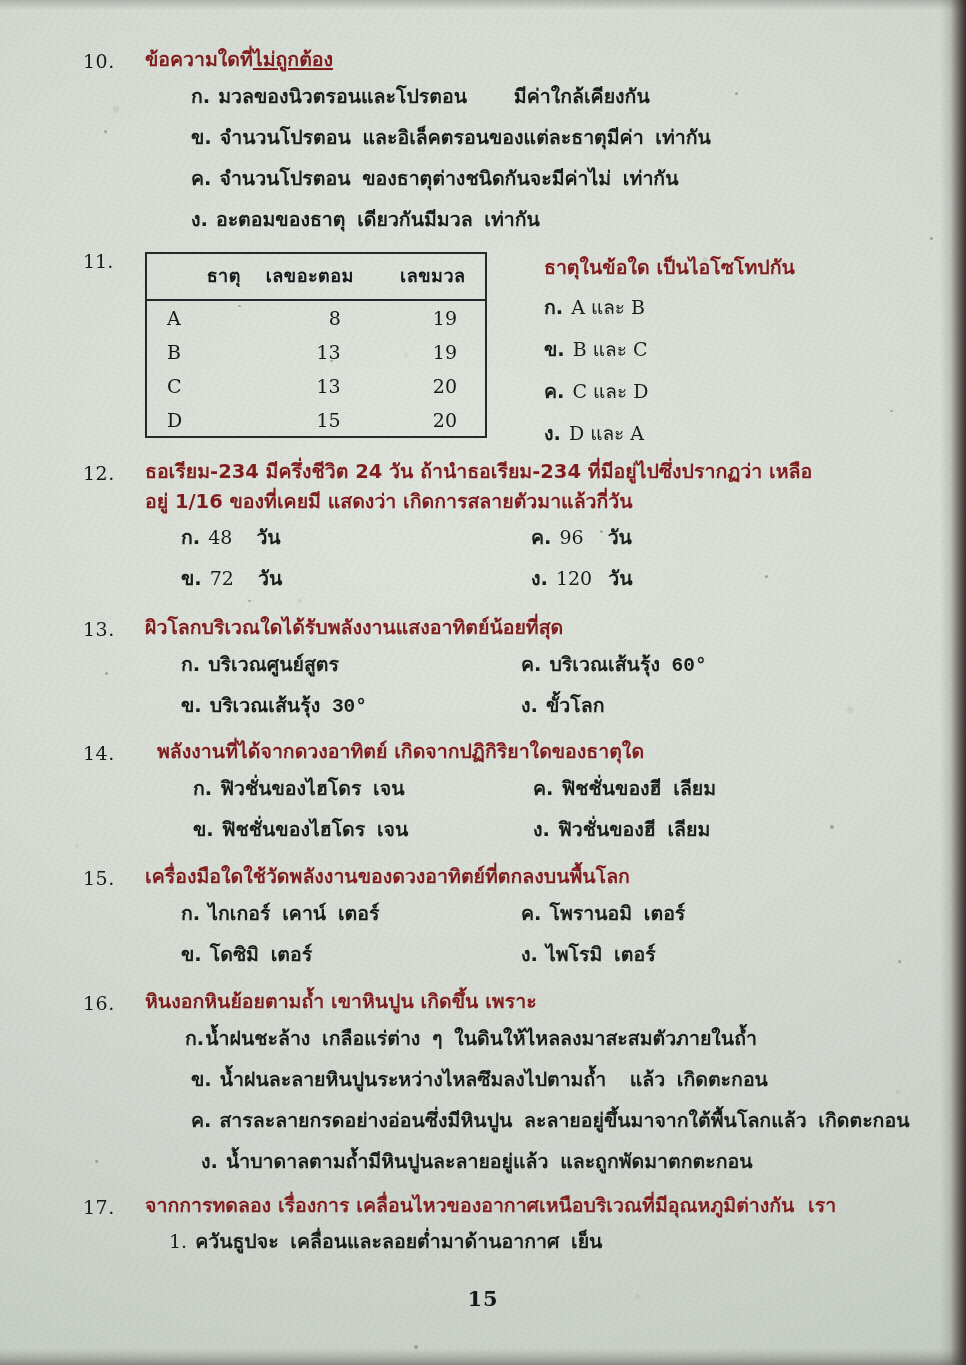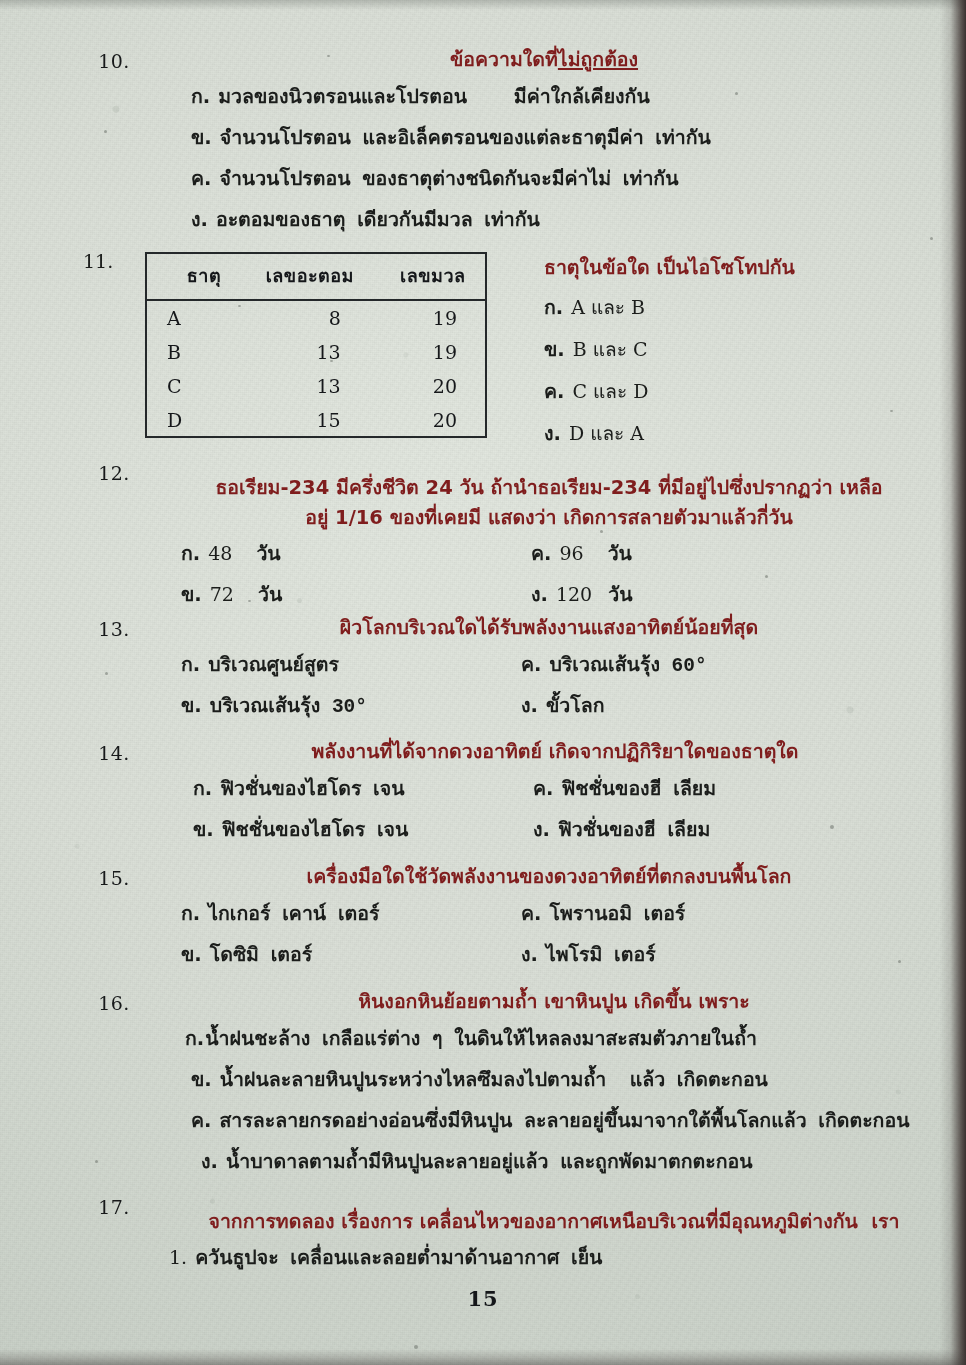--- a/index.html
+++ b/index.html
@@ -79,21 +79,20 @@
   .content {
     position: absolute;
     inset: 0;
   }
 
   
   .q {
     position: absolute;
     display: flex;
     align-items: flex-start;
-    text-align: center;
   }
   .qnum {
     width: 62px;
     flex: 0 0 62px;
     font-family: "DejaVu Serif", "Liberation Serif", serif;
     font-size: 19px;
     letter-spacing: .5px;
     color: #17191a;
   }
   .qbody { flex: 1 1 auto; }
@@ -101,21 +100,21 @@
   .th {
     font-family: "DejaVu Sans", "Liberation Sans", sans-serif;
     font-size: 19.5px;
     font-weight: 700;
     line-height: 1.0;
     color: #7f1d1d;
     white-space: pre;
     letter-spacing: 0px;
   }
   .stem { margin-bottom: 11px; }
-  .stem2 { margin-bottom: 10px; margin-top: 16px; }
+  .stem2 { margin-bottom: 10px; }
   .choice-row {
     display: flex;
     margin-bottom: 10px;
   }
   .choice {
     display: flex;
     align-items: baseline;
     white-space: pre;
   }
   .clabel {
@@ -174,21 +173,21 @@
     font-family: "DejaVu Serif", "Liberation Serif", serif;
     font-size: 19px;
     color: #15171a;
     height: 34px;
     vertical-align: middle;
   }
   .col-a { width: 95px; text-align: left;  padding-left: 22px !important; }
   .col-b { width: 140px; text-align: right; padding-right: 38px !important; border-left: 2px solid #24282a; }
   .col-c { width: 107px; text-align: right; padding-right: 30px !important; border-left: 2px solid #24282a; }
   thead .col-b, thead .col-c { text-align: center; padding: 0 !important; }
-  thead .col-a { text-align: center; }
+  thead .col-a { text-align: right; }
   .tbl-outline {
     position: absolute;
     left: 145px;
     top: 252px;
     width: 342px;
     height: 186px;
     border: 2px solid #24282a;
     box-sizing: border-box;
     pointer-events: none;
   }

